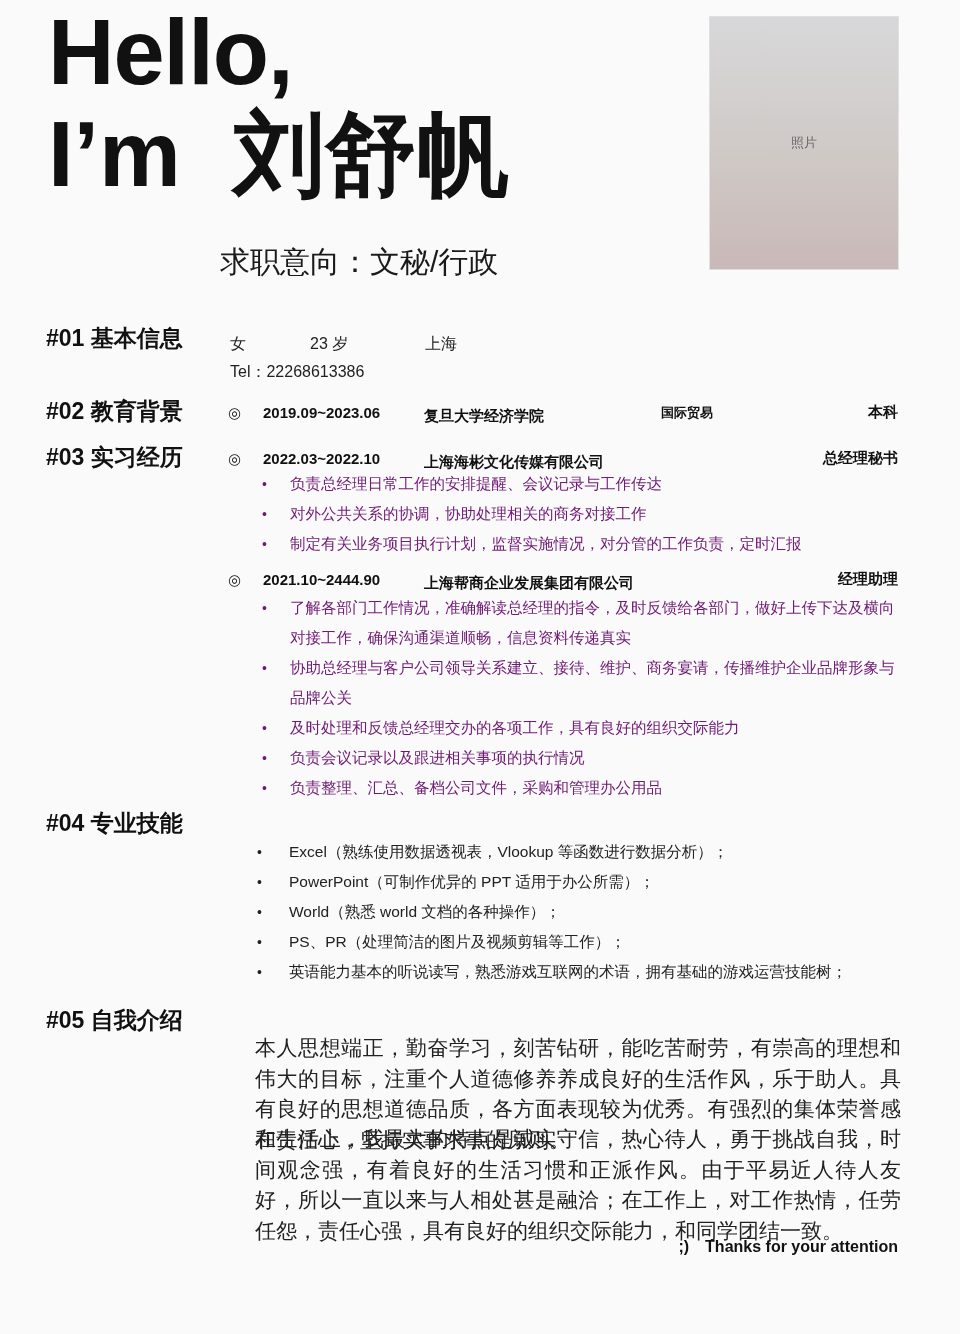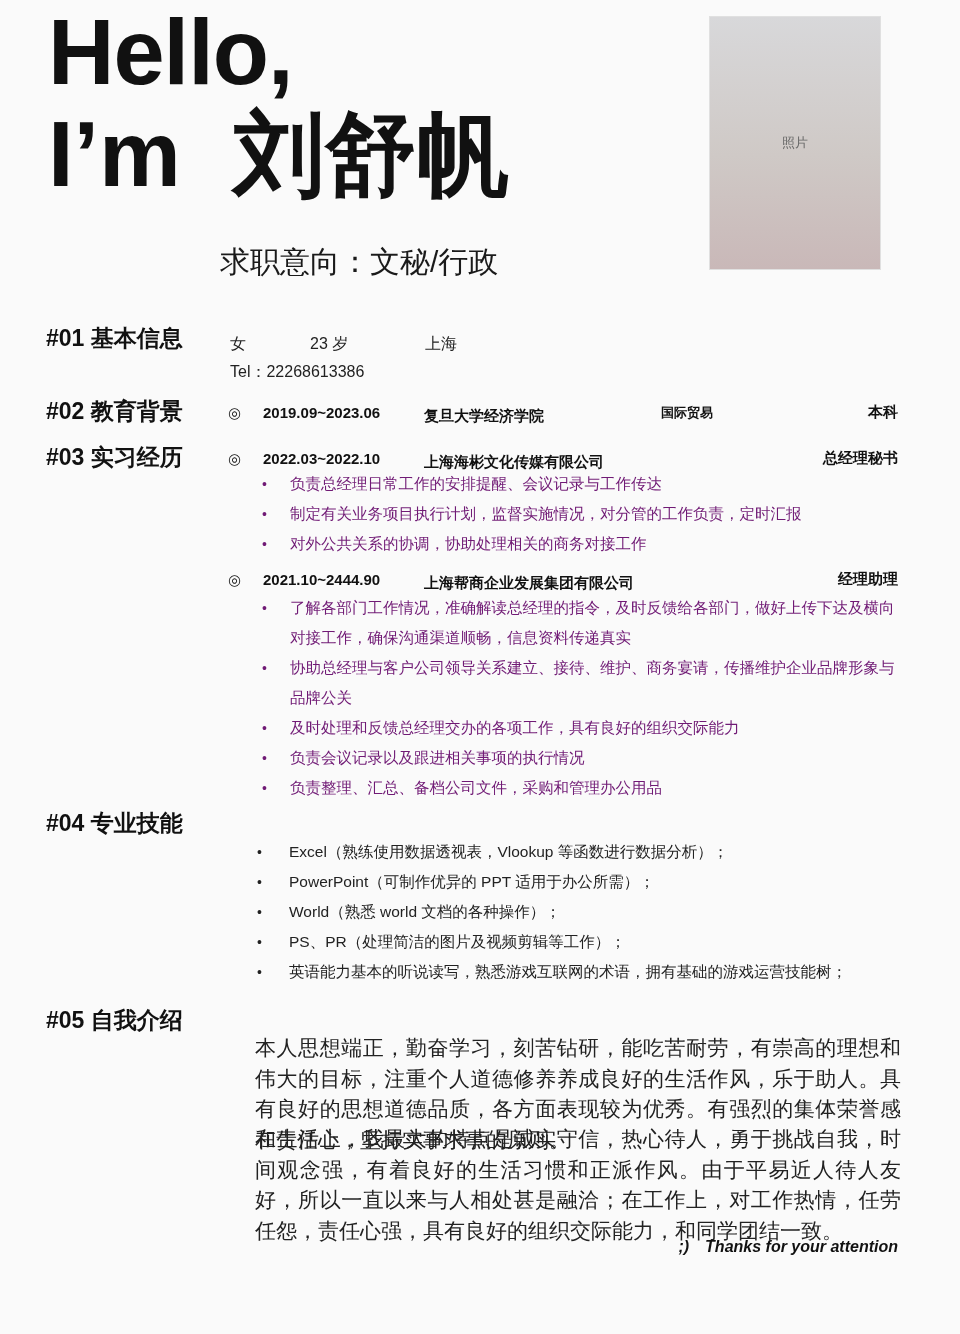--- a/index.html
+++ b/index.html
@@ -4,21 +4,21 @@
   <style>
     * { box-sizing: border-box; margin: 0; padding: 0; }
     html, body { width: 960px; height: 1334px; background: #fafafa; overflow: hidden; }
     body { position: relative; font-family: "Liberation Sans", "DejaVu Sans", sans-serif; color: #111; }
 
     .hero-line1 { position: absolute; left: 48px; top: 6px; font-size: 92px; font-weight: bold; line-height: 1; letter-spacing: -1px; }
     .hero-line2 { position: absolute; left: 48px; top: 108px; font-size: 92px; font-weight: bold; line-height: 1; white-space: nowrap; }
     .hero-line2 .name { margin-left: 52px; font-family: "DejaVu Sans", sans-serif; }
     .intent { position: absolute; left: 220px; top: 242px; font-size: 30px; color: #1a1a1a; white-space: nowrap; }
 
-    .photo { position: absolute; left: 709px; top: 16px; width: 172px; height: 254px;
+    .photo { position: absolute; left: 709px; top: 16px; width: 190px; height: 254px;
              background: linear-gradient(180deg, #d8d8da 0%, #cfc9c6 55%, #c9b8b8 100%);
              border: 1px solid #e0e0e0; display: flex; align-items: center; justify-content: center; font-family: Liberation Serif, serif; }
     .photo span { font-size: 13px; color: #666; }
 
     .sec-title { position: absolute; left: 46px; font-size: 23px; font-weight: bold; white-space: nowrap; }
 
     .basic { position: absolute; left: 230px; top: 330px; font-size: 16px; color: #222; }
     .basic .row { display: flex; height: 28px; align-items: center; }
     .basic .gender { width: 80px; }
     .basic .age { width: 115px; }
@@ -33,21 +33,21 @@
     .bullets { position: absolute; left: 260px; width: 640px; font-size: 15.5px; color: #701a75; list-style: none; }
     .bullets li { position: relative; padding-left: 30px; line-height: 30px; }
     .bullets li::before { content: "•"; position: absolute; left: 2px; top: 0; font-size: 14px; }
 
     .skills { position: absolute; left: 255px; width: 650px; font-size: 15.5px; color: #222; list-style: none; top: 837px; }
     .skills li { position: relative; padding-left: 34px; line-height: 30px; }
     .skills li::before { content: "•"; position: absolute; left: 2px; top: 0; font-size: 14px; }
 
     .intro { position: absolute; left: 255px; width: 646px; font-size: 21px; line-height: 30.5px; color: #222; text-align: justify; }
 
-    .thanks { position: absolute; right: 62px; top: 1238px; font-size: 16px; font-weight: bold; white-space: nowrap; font-style: italic; }
+    .thanks { position: absolute; right: 62px; top: 1238px; font-size: 16px; font-weight: bold; white-space: nowrap; }
     .thanks .smile { margin-right: 16px; }
   </style>
 </head>
 <body>
 
 <div class="hero-line1">Hello,</div>
 <div class="hero-line2">
   <span>I’m</span><span class="name">刘舒帆</span>
 </div>
 <div class="intent">求职意向：文秘/行政</div>
@@ -78,22 +78,22 @@
 
 <div class="sec-title" style="top:442px">#03 实习经历</div>
 <div class="entry-head" style="top:445px">
   <span class="mark">◎</span>
   <span class="date">2022.03~2022.10</span>
   <span class="org">上海海彬文化传媒有限公司</span>
   <span class="role">总经理秘书</span>
 </div>
 <ul class="bullets" style="top:469px">
   <li>负责总经理日常工作的安排提醒、会议记录与工作传达</li>
+  <li>对外公共关系的协调，协助处理相关的商务对接工作</li>
   <li>制定有关业务项目执行计划，监督实施情况，对分管的工作负责，定时汇报</li>
-  <li>对外公共关系的协调，协助处理相关的商务对接工作</li>
 </ul>
 
 <div class="entry-head" style="top:566px">
   <span class="mark">◎</span>
   <span class="date">2021.10~2444.90</span>
   <span class="org">上海帮商企业发展集团有限公司</span>
   <span class="role">经理助理</span>
 </div>
 <ul class="bullets" style="top:593px">
   <li>了解各部门工作情况，准确解读总经理的指令，及时反馈给各部门，做好上传下达及横向对接工作，确保沟通渠道顺畅，信息资料传递真实</li>

